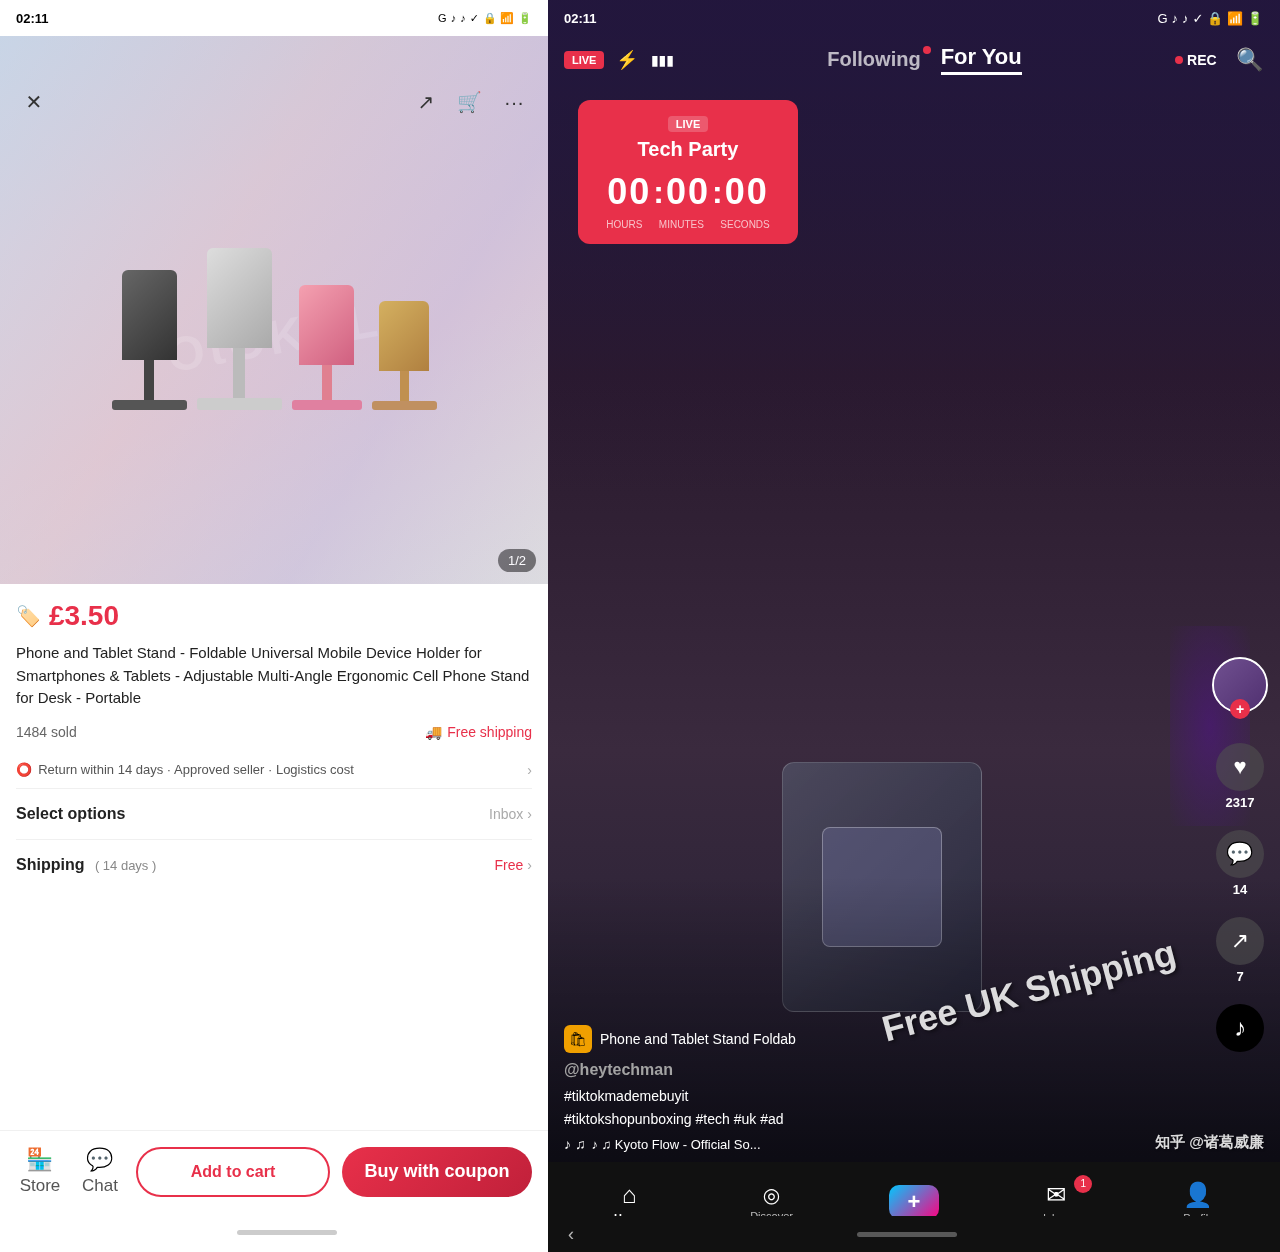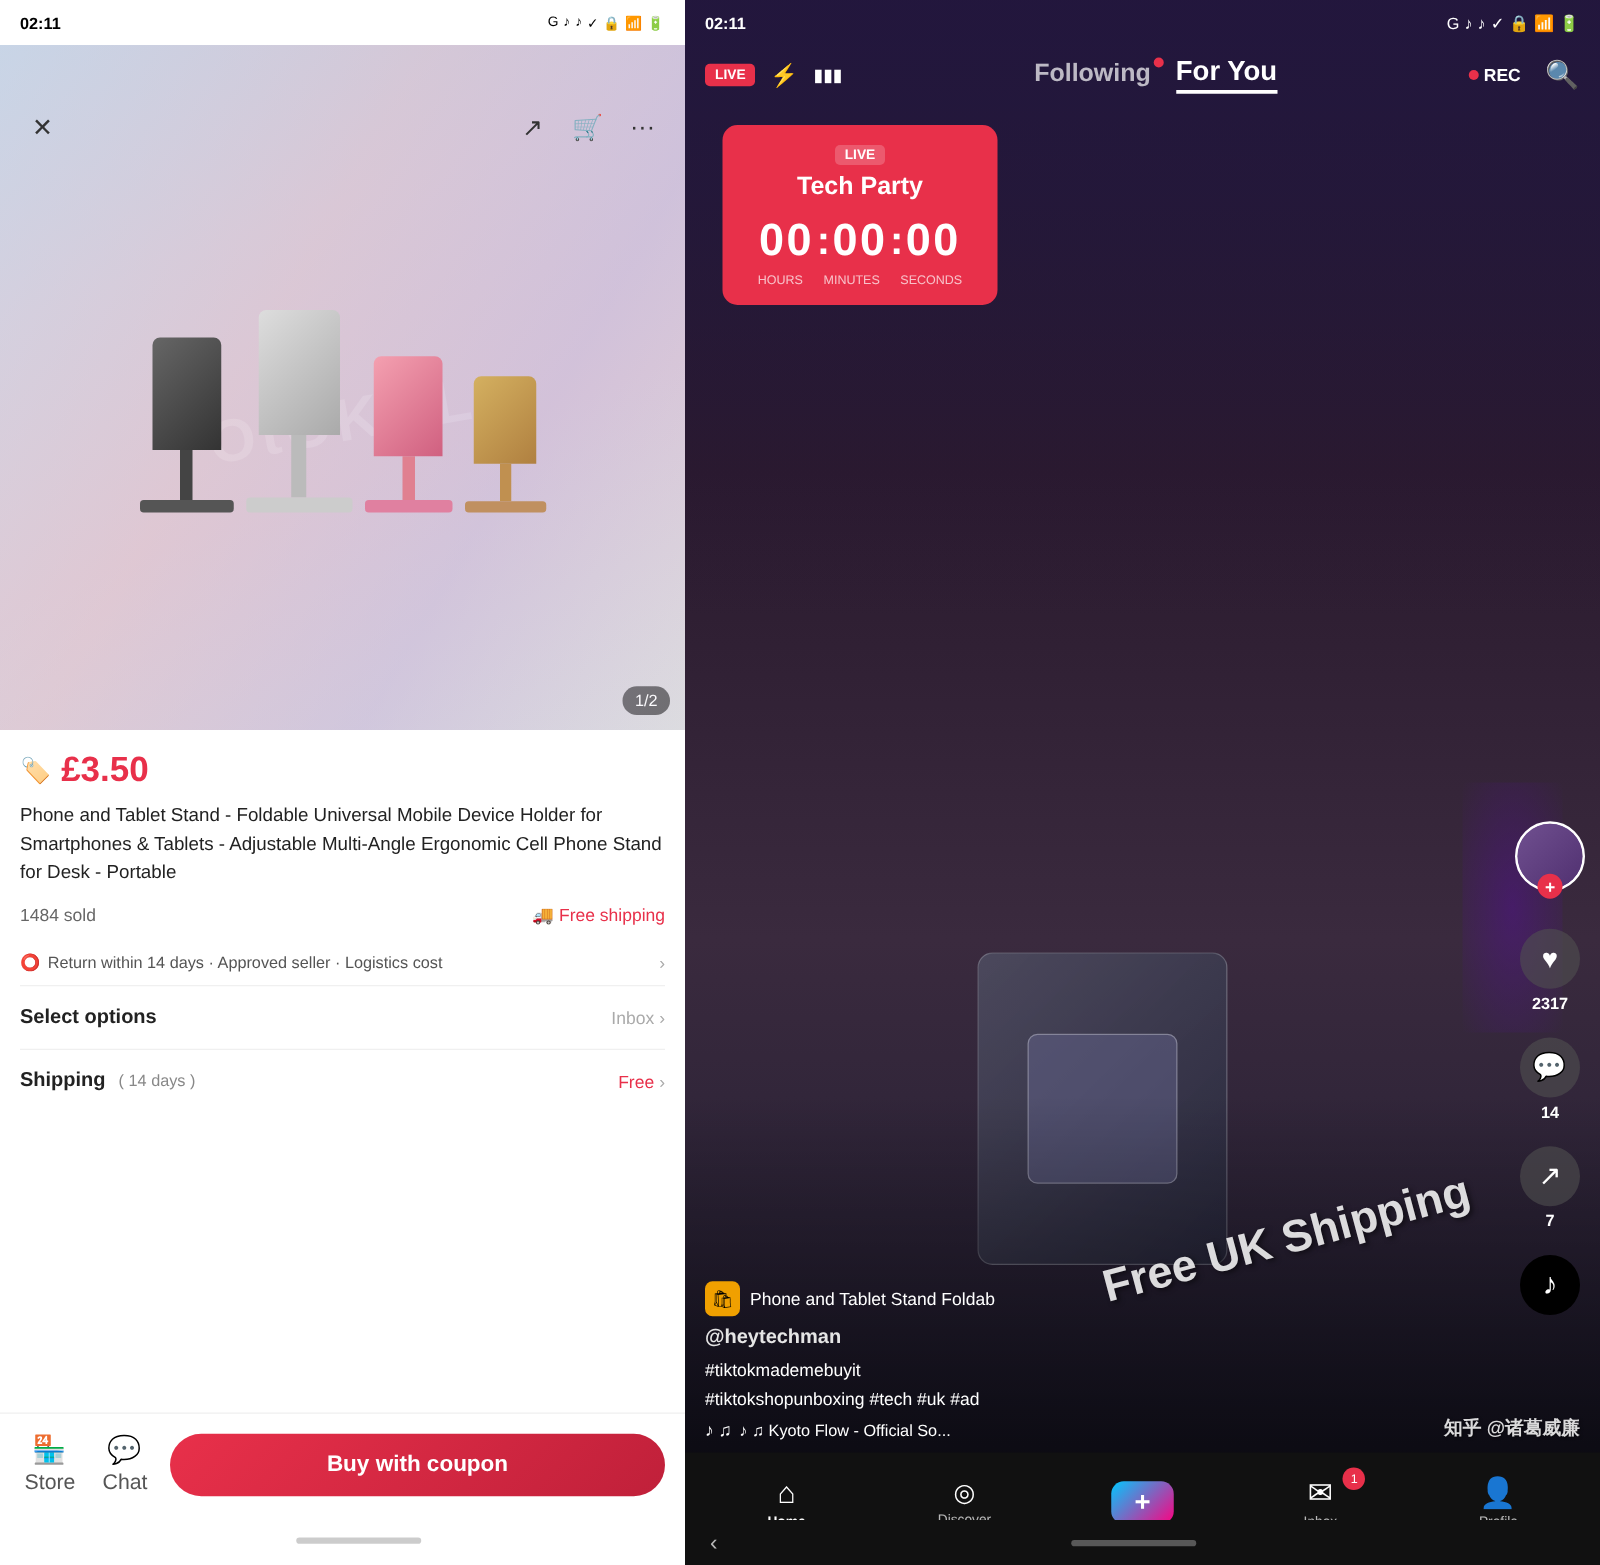--- a/index.html
+++ b/index.html
@@ -593,21 +593,21 @@
       align-items: center;
       justify-content: center;
       font-size: 14px;
     }
     .shop-name {
       color: #fff;
       font-size: 14px;
       font-weight: 500;
     }
     .username {
-      color: #e5e5e5;
+      color: #a3a3a3;
       font-size: 16px;
       font-weight: 700;
       margin-bottom: 6px;
     }
     .hashtags {
       color: #fff;
       font-size: 14px;
       margin-bottom: 6px;
       line-height: 1.6;
     }
@@ -842,20 +842,21 @@
 
   <div class="bottom-bar">
     <div class="bottom-icon-btn">
       <span class="bottom-icon">🏪</span>
       <span class="bottom-icon-label">Store</span>
     </div>
     <div class="bottom-icon-btn">
       <span class="bottom-icon">💬</span>
       <span class="bottom-icon-label">Chat</span>
     </div>
+    <button class="add-to-cart-btn">Add to cart</button>
     <button class="buy-coupon-btn">Buy with coupon</button>
   </div>
 
   <div class="left-home-bar">
     <span class="home-bar-btn">‹</span>
     <div class="left-home-indicator"></div>
   </div>
 </div>
 
 <div class="right-panel">

